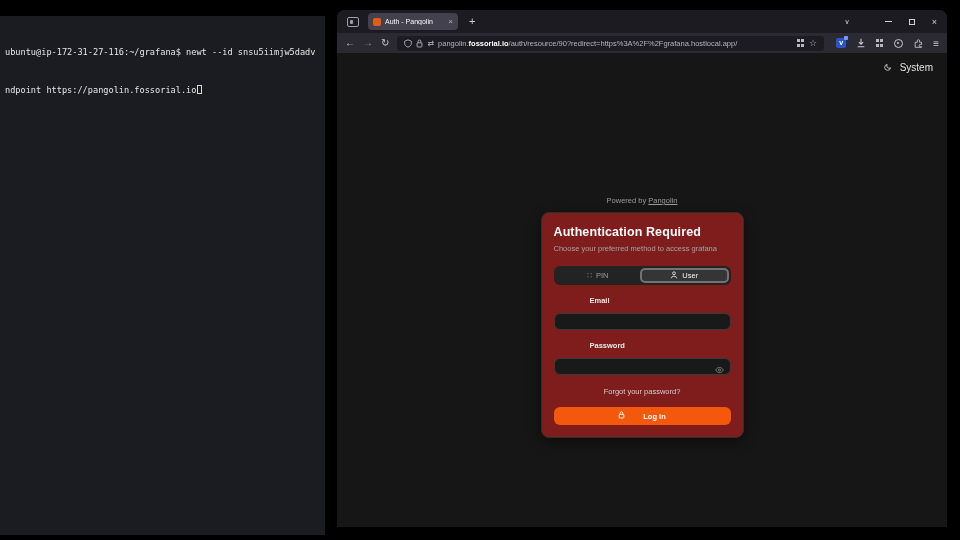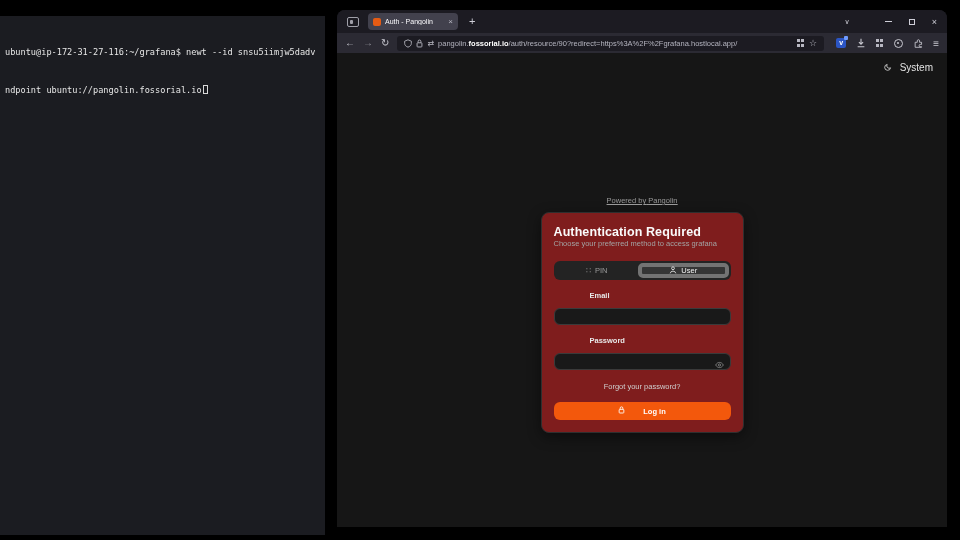--- a/index.html
+++ b/index.html
@@ -61,50 +61,50 @@
   .ring { width:9px; height:9px; border:1.5px solid #c9c9d1; border-radius:50%; position:relative; }
   .ring::after { content:""; position:absolute; left:2px; top:2px; width:2px; height:2px;
                  background:#c9c9d1; border-radius:50%; }
   .menu { color:#c9c9d1; font-size:10px; }
 
   
   .content { flex:1; background:#161616; position:relative; }
   .theme { position:absolute; top:9px; right:14px; display:flex; align-items:center; gap:8px;
            color:#e3e3e3; font-size:10px; }
   .auth-wrap { width:203px; margin:143px auto 0; }
-  .powered { text-align:center; font-size:7.5px; color:#9a9a9a; margin-bottom:7px;text-decoration:underline; }
+  .powered { text-align:center; font-size:7.5px; color:#9a9a9a; margin-bottom:7px; }
   .powered a { color:#9a9a9a; text-decoration:underline; }
   .card { background:#7f1d1d; border:1px solid #2f2f2f; border-radius:8px; padding:12px;
           box-shadow:0 4px 14px rgba(0,0,0,.45); }
   .card h1 { font-size:12.5px; font-weight:bold; color:#fafafa; letter-spacing:.1px; }
-  .subtitle { font-size:7.5px; color:#a3a3a3; }
+  .subtitle { font-size:7.5px; color:#a3a3a3; margin-top:5px; }
   .mtabs { display:flex; background:#232323; border-radius:6px; padding:2px; margin-top:13px;
            height:19px; }
   .mtab { flex:1; display:flex; align-items:center; justify-content:center; gap:4px;
           font-size:7.5px; color:#9a9a9a; border-radius:5px; }
-  .mtab.active { background:#353535; border:4px solid #737373; color:#f2f2f2; }
+  .mtab.active { background:#353535; border:2px solid #737373; color:#f2f2f2; }
   .pin-ic { font-size:8px; line-height:1; }
   .fldlabel { font-size:7.5px; font-weight:bold; color:#e8e8e8; margin-top:11px;padding-left:36px; }
   .fld { position:relative; margin-top:5px; }
   .fld input { width:100%; height:17px; background:#191919; border:1px solid #3a3a3a;
                border-radius:6px; color:#e5e5e5; font-size:8px; padding:0 8px; outline:none; }
   .eye { position:absolute; right:7px; top:4.5px; }
   .forgot { text-align:center; font-size:7.5px; color:#cfcfcf; margin-top:12px; }
   .login { margin-top:11px; width:100%; height:18px; background:#f3580c; border:none;
            border-radius:6px; color:#fff; font-size:7.5px; font-weight:bold;
            display:flex; align-items:center; justify-content:center; gap:18px; cursor:pointer; }
 </style>
 </head>
 <body>
 
 <div class="desktop">
 
   <div class="terminal">
     <div>ubuntu@ip-172-31-27-116:~/grafana$ newt --id snsu5iimjw5dadv</div>
-    <div><span>ndpoint ubuntu://pangolin.fossorial.io</span><span class="cursor"></span></div>
+    <div><span>ndpoint https://pangolin.fossorial.io</span><span class="cursor"></span></div>
   </div>
 
   <div class="browser">
 
     <div class="tabbar">
       <span class="fxview"></span>
       <div class="tab">
         <span class="favicon"></span>
         <span class="tab-title">Auth - Pangolin</span>
         <span class="tab-close">×</span>

